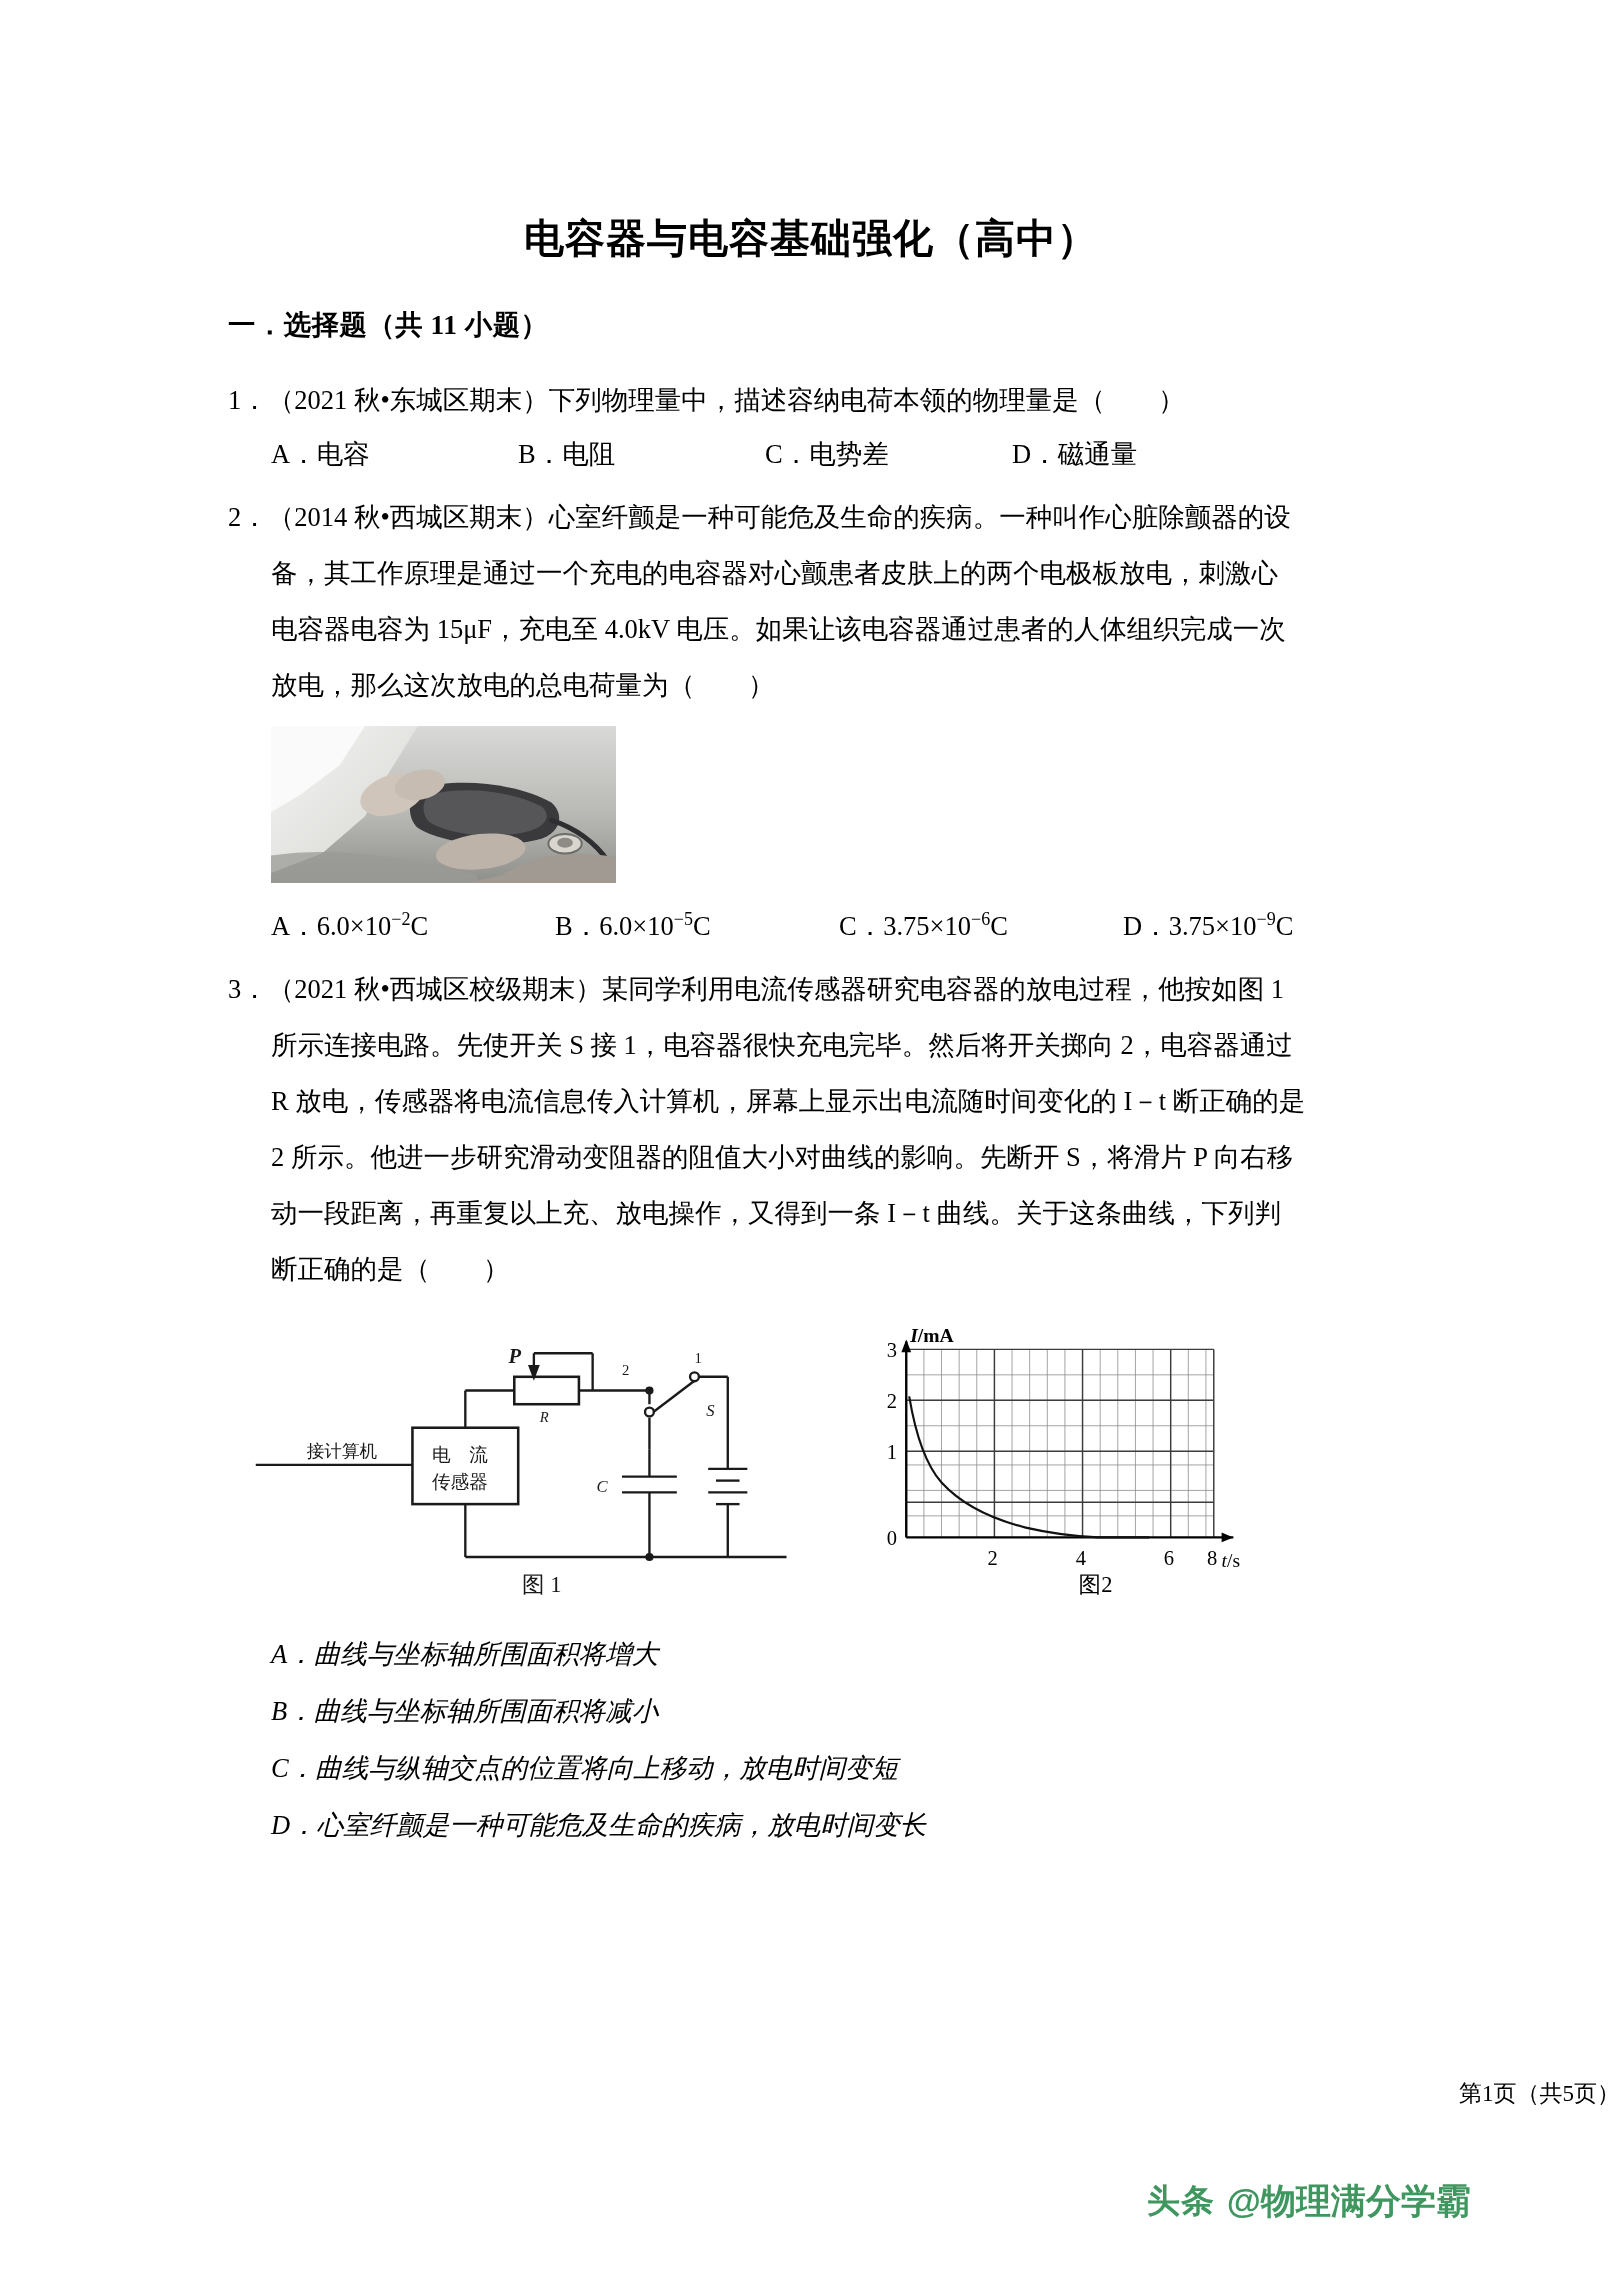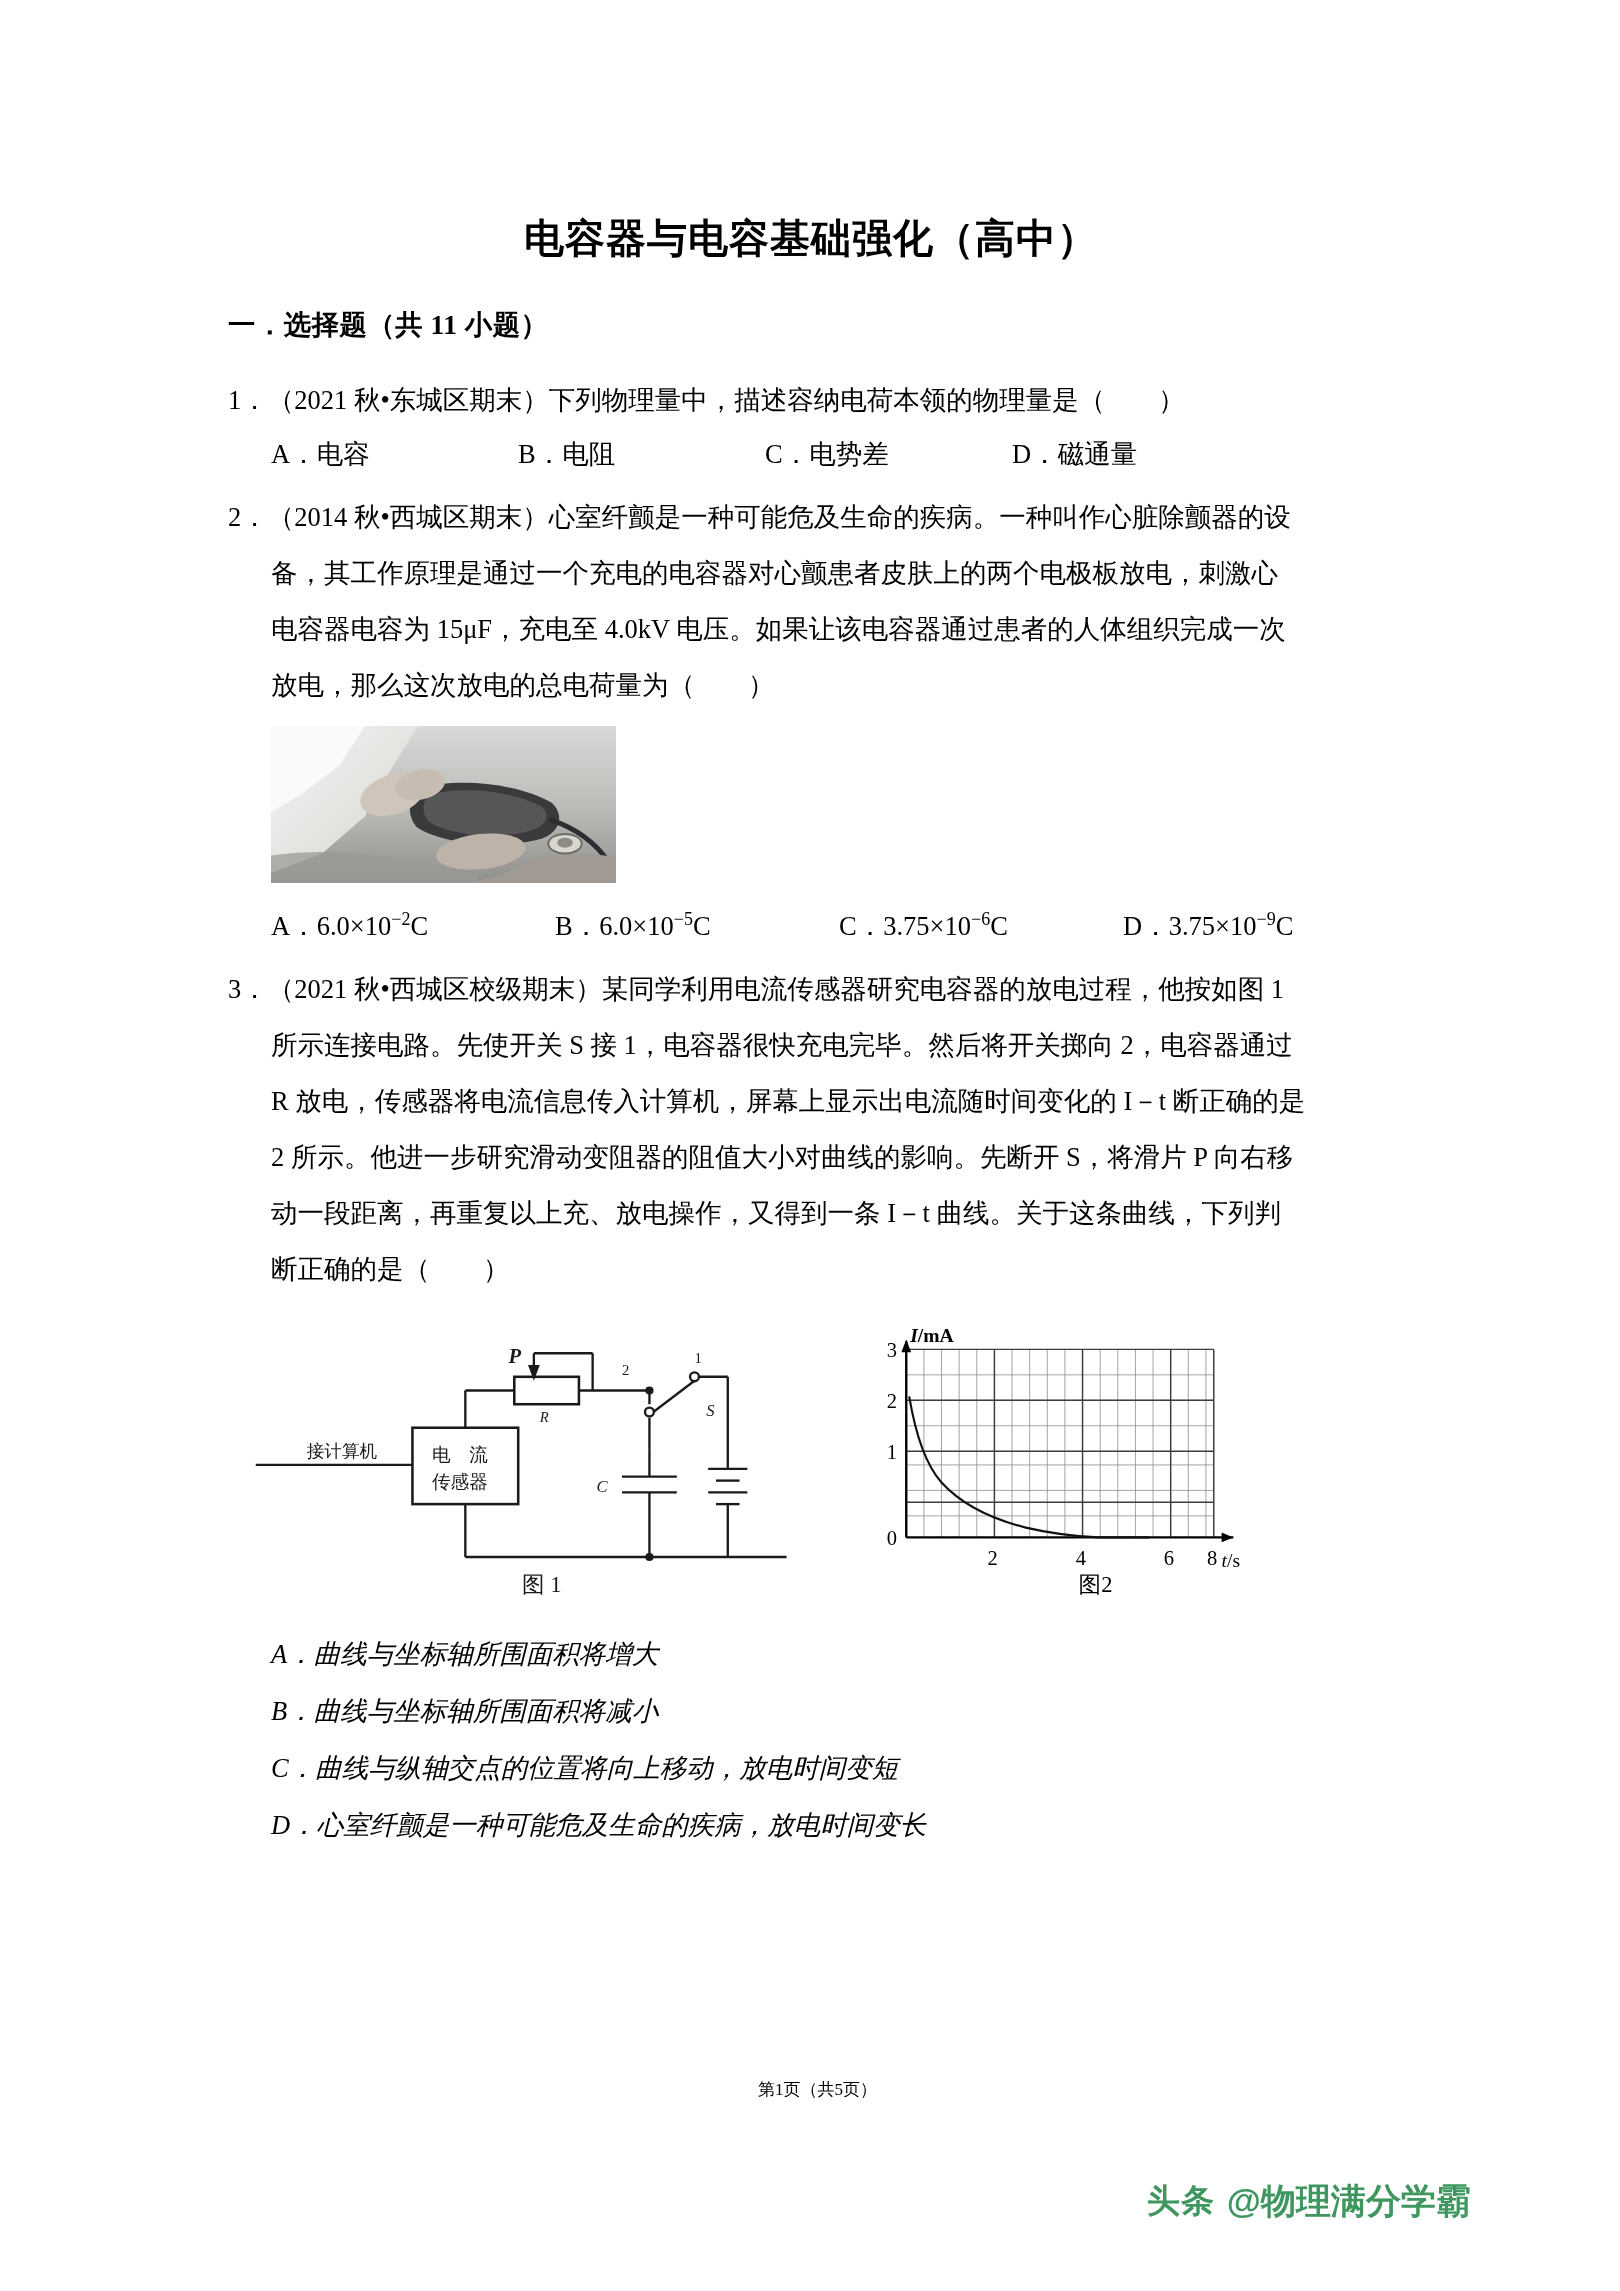--- a/index.html
+++ b/index.html
@@ -88,22 +88,22 @@
     display: flex;
     align-items: flex-start;
     margin: 23.5px 0 21.6px 0;
     padding-left: 9.8px;
   }
   .footer {
     position: absolute;
     left: 0;
     top: 2078px;
     width: 1620px;
-    text-align: center;
-    font-size: 17px;
+    text-align: right;
+    font-size: 23px;
     padding-left: 15px;
   }
   .watermark {
     position: absolute;
     left: 1147px;
     top: 2178px;
     display: flex;
     align-items: center;
     gap: 11.8px;
     color: #15803d;

